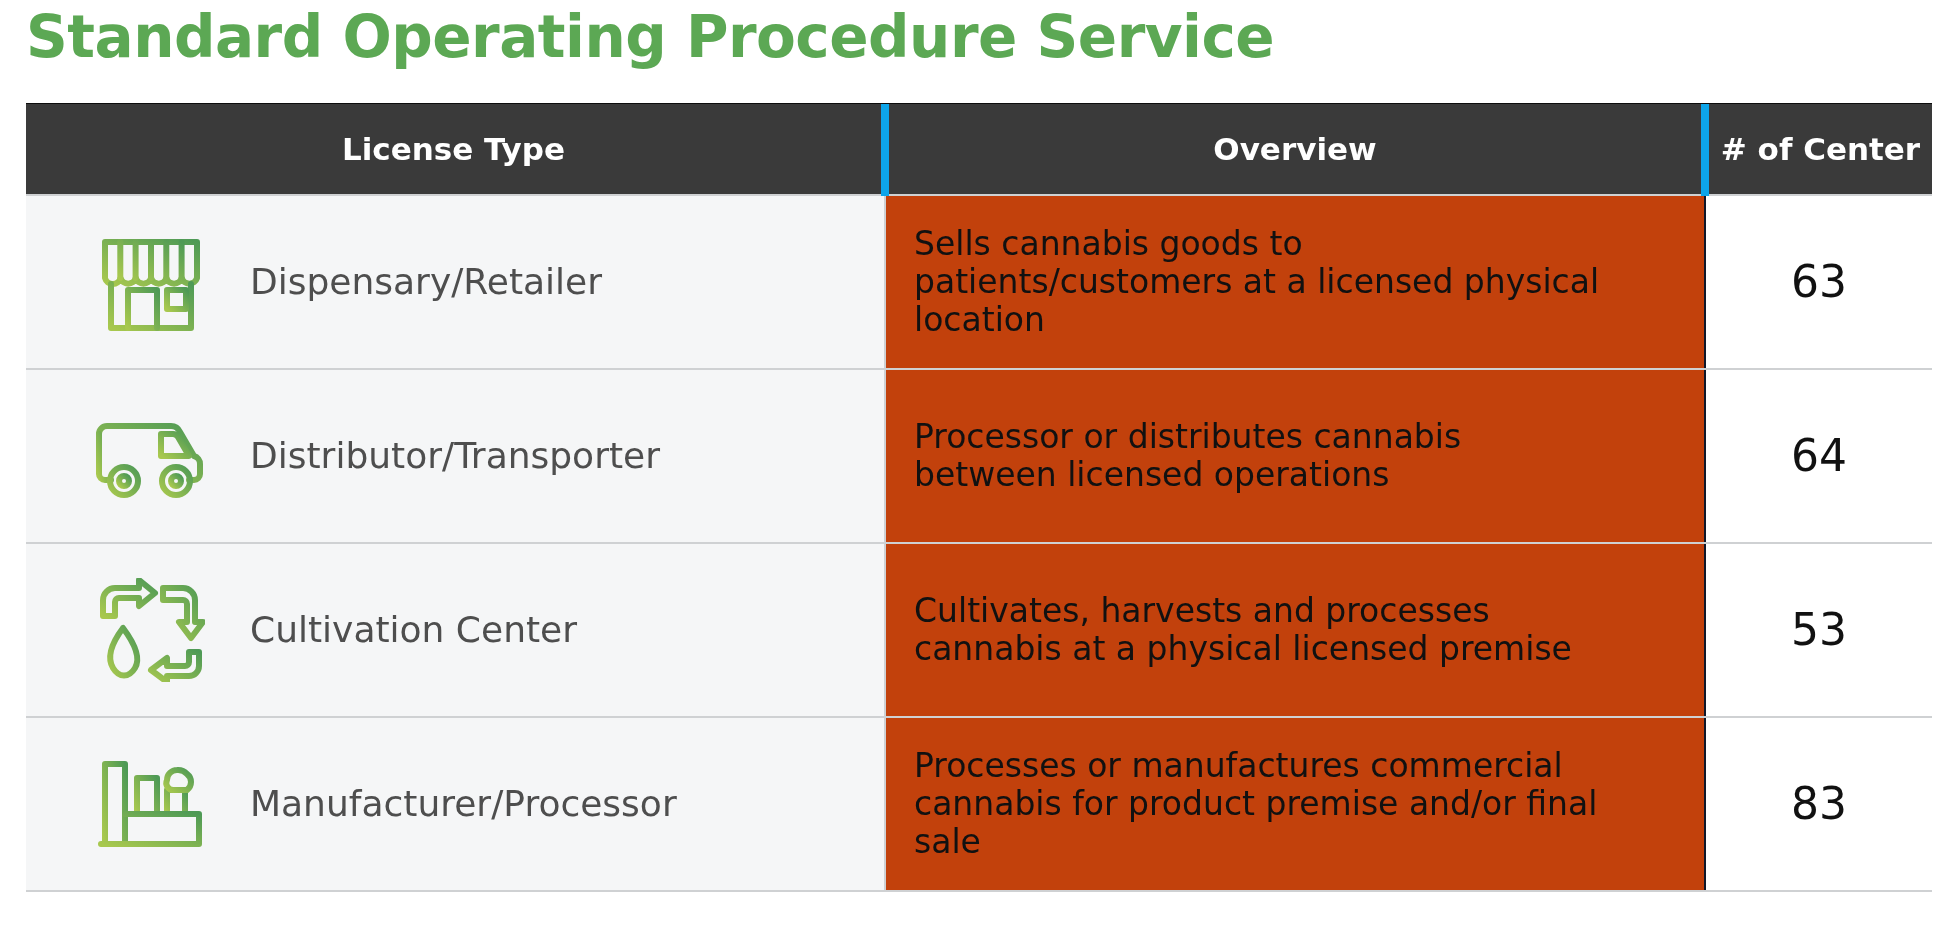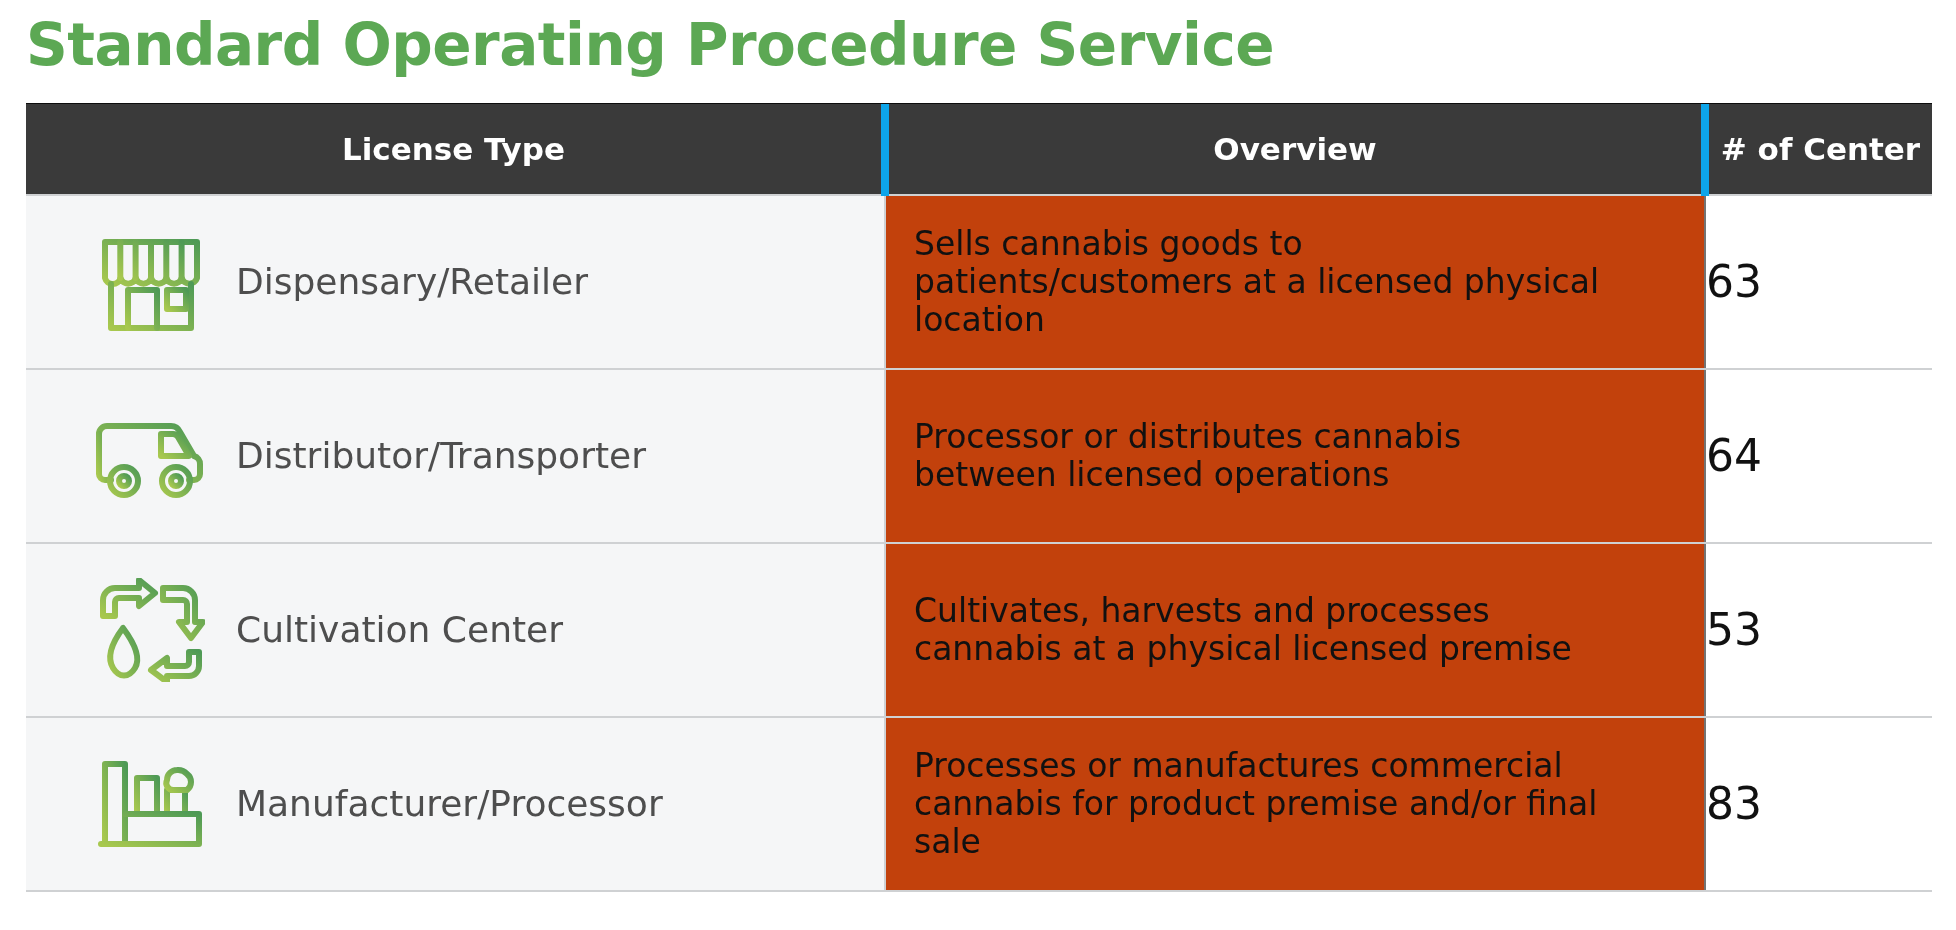--- a/index.html
+++ b/index.html
@@ -21,21 +21,20 @@
     height: 930px;
     background: #ffffff;
   }
 
   
   .title-block {
     position: absolute;
     left: 26px;
     top: 6px;
     width: 1904px;
-    margin-top: 8px;
   }
   .page-title {
     font-family: "DejaVu Sans", sans-serif;
     font-size: 58px;
     font-weight: bold;
     color: #5CA854;
     letter-spacing: -0.5px;
     line-height: 1.08;
     white-space: nowrap;
   }
@@ -91,30 +90,30 @@
     height: 172px;
     padding: 0 6px;
   }
   tbody td.cell-overview {
     border-left: 2px solid #cfd1d3;
     background: #c2410c;
     padding: 8px 20px 8px 28px;
     vertical-align: middle;
   }
   tbody td.cell-pages {
-    border-left: 2px solid #737373;
+    border-left: 2px solid #0f172a;
     background: #ffffff;
-    text-align: left;
+    text-align: center;
     vertical-align: middle;
   }
 
   .license-inner {
     display: flex;
     align-items: center;
-    gap: 26px;
+    gap: 40px;
     padding-left: 60px;
   }
   .license-icon {
     flex: 0 0 auto;
     width: 118px;
     height: 106px;
     display: flex;
     align-items: center;
     justify-content: center;
   }

